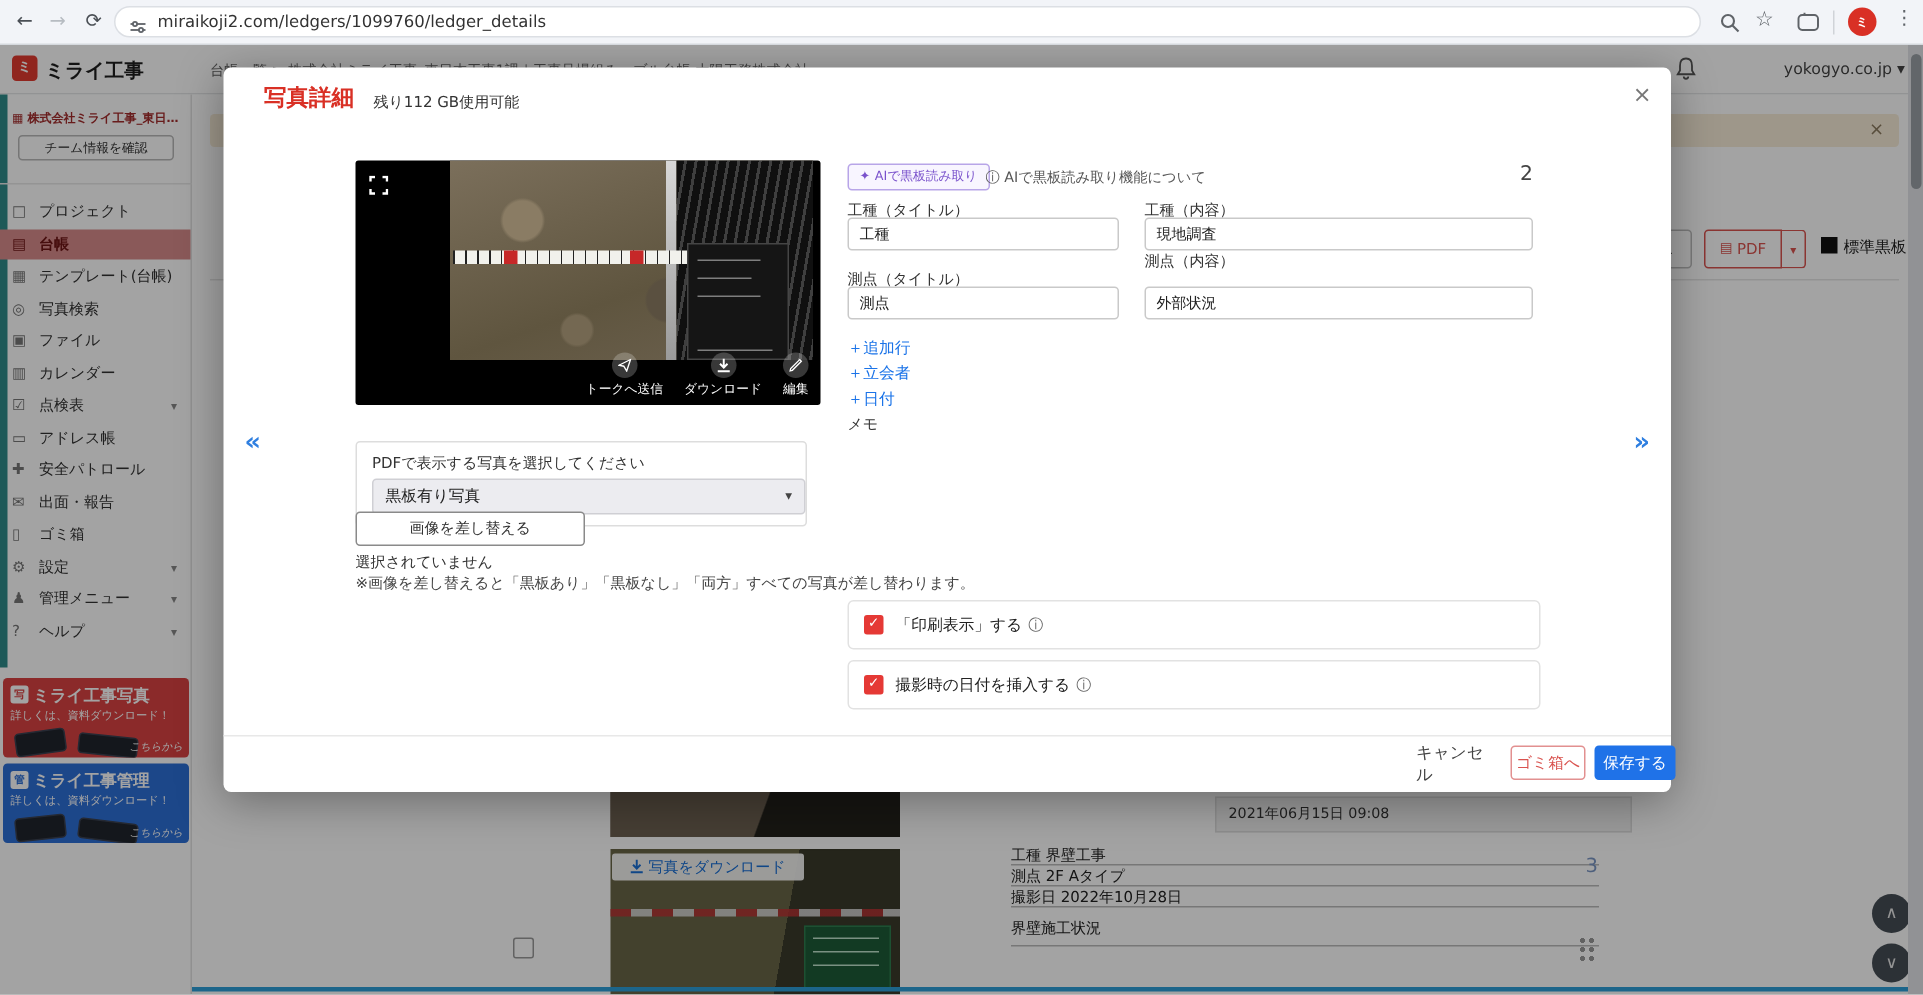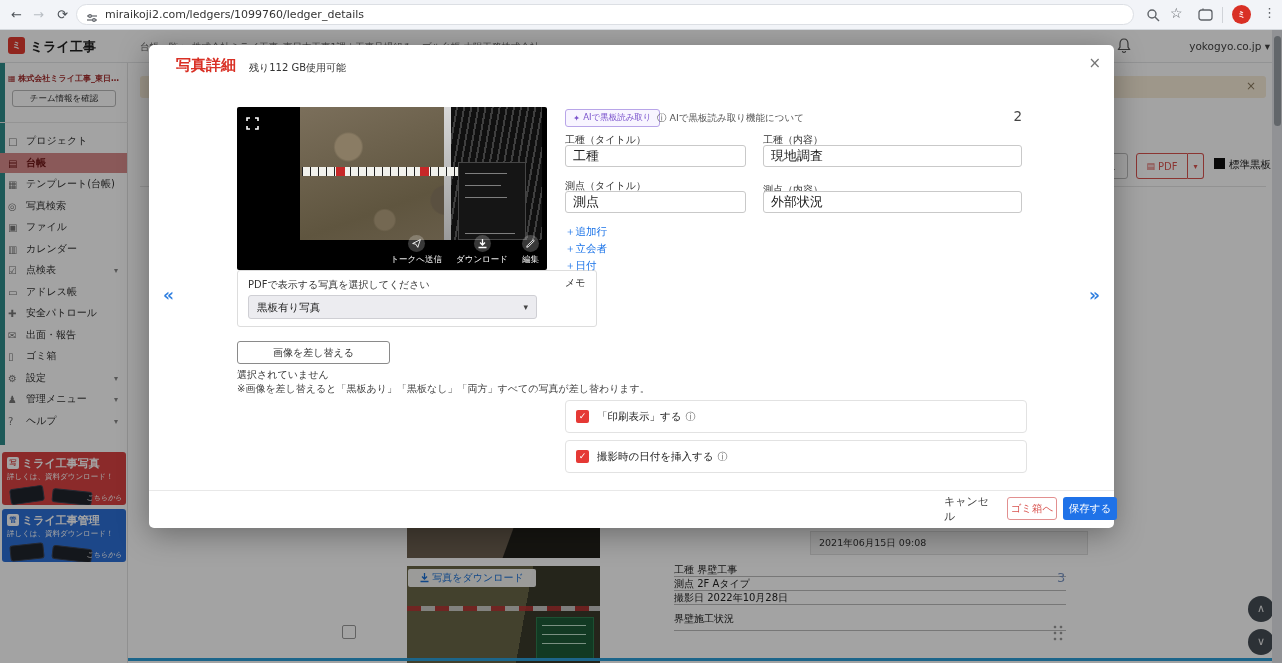--- a/index.html
+++ b/index.html
@@ -48,25 +48,25 @@
   .grate{position:absolute;left:151px;top:0;width:91px;height:133px;background:repeating-linear-gradient(100deg,#101010 0 5px,#3f3f3f 5px 7px);}
   .rail{position:absolute;left:144px;top:0;width:7px;height:133px;background:linear-gradient(#d8d8d8,#9a9a9a);}
   .ruler{position:absolute;left:2px;top:60px;width:166px;height:9px;background:repeating-linear-gradient(90deg,#222 0 1px,#f1f1ec 1px 8px);}
   .redseg{position:absolute;top:0;width:9px;height:9px;background:#c62828;}
   .board{position:absolute;left:158px;top:55px;width:68px;height:78px;background:#151515;border:1px solid #454545;}
   .bline{position:absolute;left:6px;height:1px;background:#7e7e7e;}
   .pact{display:flex;flex-direction:column;align-items:center;}
   .pactcircle{width:17px;height:17px;border-radius:50%;background:rgba(255,255,255,.22);display:flex;align-items:center;justify-content:center;}
   .pactlabel{font-size:8.5px;color:#fff;margin-top:2px;white-space:nowrap;}
   .arrow{position:absolute;top:240px;font-size:17px;font-weight:bold;color:#2f7fe0;cursor:pointer;}
-  .panel{position:absolute;left:88px;top:225px;width:360px;height:57px;border:1px solid #ddd;border-radius:3px;}
+  .panel{position:absolute;left:88px;top:249px;width:301px;height:57px;border:1px solid #ddd;border-radius:3px;}
   .mselect{position:absolute;left:10px;top:24px;width:289px;height:24px;background:#ececf0;border:1px solid #cfcfd4;border-radius:3px;font-size:10.5px;color:#222;line-height:22px;padding-left:8px;}
   .replace{position:absolute;left:88px;top:296px;width:153px;height:23px;border:1px solid #8a8a8a;border-radius:3px;background:#fff;font-size:10px;color:#333;text-align:center;line-height:21px;}
   .flabel{position:absolute;font-size:10px;color:#333;}
-  .finput{position:absolute;height:22px;border:1px solid #c9c9c9;border-radius:3px;font-size:13px;color:#222;padding:0 7px;}
+  .finput{position:absolute;height:22px;border:1px solid #c9c9c9;border-radius:3px;font-size:10px;color:#222;padding:0 7px;}
   .mlink{position:absolute;left:416px;font-size:10.5px;color:#1a73e8;cursor:pointer;}
   .memo{position:absolute;left:416px;top:243px;width:457px;height:74px;border:1px solid #c9c9c9;border-radius:3px;font-size:10.5px;color:#222;padding:5px 8px;resize:both;}
   .chkbox{position:absolute;left:416px;width:462px;height:33px;border:1px solid #e2e2e2;border-radius:4px;display:flex;align-items:center;padding-left:10px;}
   .chk{width:13px;height:13px;background:#e53935;border-radius:2px;color:#fff;font-size:9px;text-align:center;line-height:13px;flex:none;}
   .chklabel{font-size:10.5px;color:#222;margin-left:8px;}
   .info{color:#666;font-size:10px;margin-left:4px;}
   .aibtn{position:absolute;left:416px;top:64px;height:18px;padding:0 7px;border:1px solid #b8a5e8;border-radius:3px;background:#f8f5ff;color:#7a52cc;font-size:8.5px;display:inline-flex;align-items:center;white-space:nowrap;}
   .btn{display:flex;align-items:center;justify-content:center;cursor:pointer;}
 </style>
 </head>
@@ -344,21 +344,21 @@
       <span>AIで黒板読み取り機能について</span>
     </div>
     <div class="a" style="left:845px;top:63px;width:28px;text-align:right;font-size:13.5px;color:#444;">2</div>
 
     <div class="flabel" style="left:416px;top:88px;">工種（タイトル）</div>
     <div class="flabel" style="left:614px;top:88px;">工種（内容）</div>
     <input class="finput" style="left: 416px; top: 100px; width: 181px;" value="工種">
     <input class="finput" style="left: 614px; top: 100px; width: 259px;" value="現地調査">
 
     <div class="flabel" style="left:416px;top:134px;">測点（タイトル）</div>
-    <div class="flabel" style="left:614px;top:138px;">測点（内容）</div>
+    <div class="flabel" style="left:614px;top:122px;">測点（内容）</div>
     <input class="finput" style="left: 416px; top: 146px; width: 181px;" value="測点">
     <input class="finput" style="left: 614px; top: 146px; width: 259px;" value="外部状況">
 
     <div class="mlink" style="top:180px;">＋追加行</div>
     <div class="mlink" style="top:197px;">＋立会者</div>
     <div class="mlink" style="top:214px;">＋日付</div>
 
     <div class="flabel" style="left:416px;top:231px;">メモ</div>
 
     <div class="chkbox" style="top:355px;">

